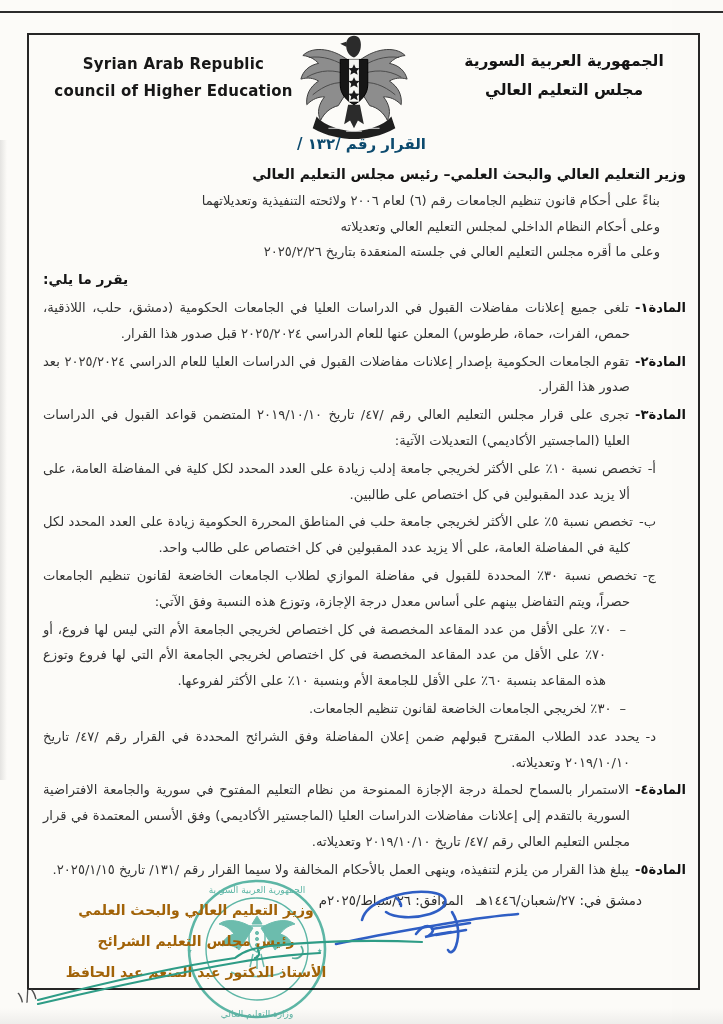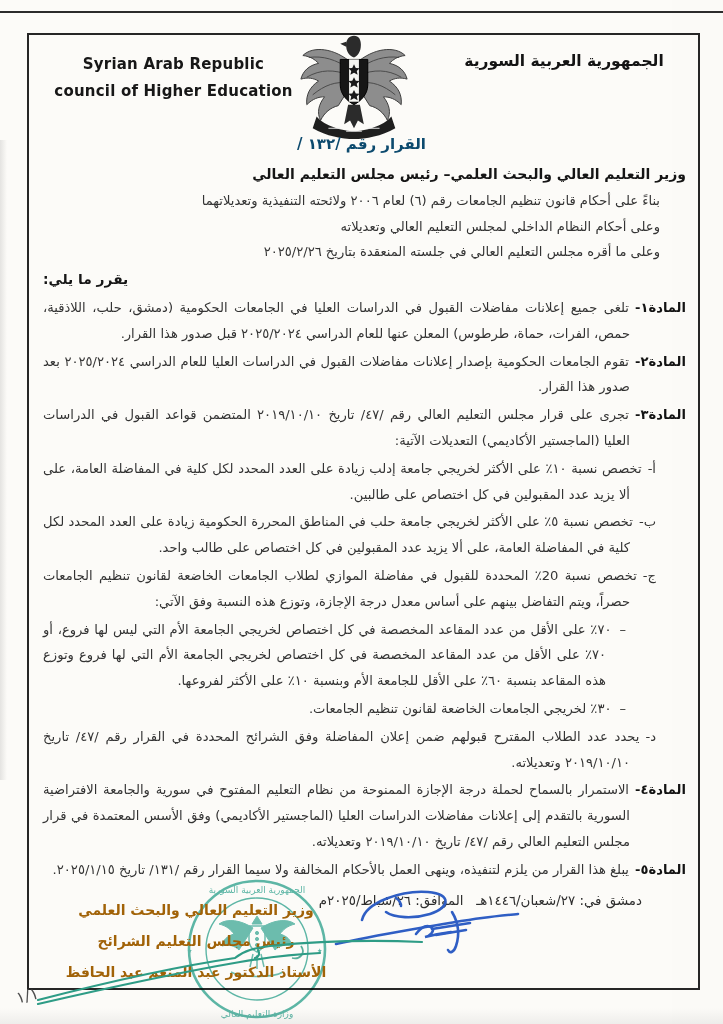--- a/index.html
+++ b/index.html
@@ -88,20 +88,21 @@
       </g>
       <path d="M54,76 L50,96 L56,92 L60,100 L64,92 L70,96 L66,76 Z" fill="#2b2b2b"></path>
       <path d="M22,88 C30,98 50,103 60,103 C70,103 90,98 98,88 L102,100 C88,108 72,111 60,111 C48,111 32,108 18,100 Z" fill="#1f1f1f"></path>
       <g stroke="#e8e8e8" stroke-width="1">
           <path d="M34,100 h12 M52,103 h16 M74,100 h12"></path>
         </g>
     </svg>
 
     <div class="hdr-ar">
       <div>الجمهورية العربية السورية</div>
+      <div>مجلس التعليم العالي</div>
     </div>
 
     <div class="decision-no">القرار رقم /١٣٢ /</div>
 
     <div class="content">
       <p class="authority">وزير التعليم العالي والبحث العلمي– رئيس مجلس التعليم العالي</p>
       <p class="preamble">بناءً على أحكام قانون تنظيم الجامعات رقم (٦) لعام ٢٠٠٦ ولائحته التنفيذية وتعديلاتهما</p>
       <p class="preamble">وعلى أحكام النظام الداخلي لمجلس التعليم العالي وتعديلاته</p>
       <p class="preamble">وعلى ما أقره مجلس التعليم العالي في جلسته المنعقدة بتاريخ ٢٠٢٥/٢/٢٦</p>
       <p class="intro">يقرر ما يلي:</p>
@@ -109,21 +110,21 @@
       <p class="article"><span class="albl">المادة١-</span><span>تلغى جميع إعلانات مفاضلات القبول في الدراسات العليا في الجامعات الحكومية (دمشق، حلب، اللاذقية، حمص، الفرات، حماة، طرطوس) المعلن عنها للعام الدراسي ٢٠٢٥/٢٠٢٤ قبل صدور هذا القرار.</span></p>
 
       <p class="article"><span class="albl">المادة٢-</span><span>تقوم الجامعات الحكومية بإصدار إعلانات مفاضلات القبول في الدراسات العليا للعام الدراسي ٢٠٢٥/٢٠٢٤ بعد صدور هذا القرار.</span></p>
 
       <p class="article"><span class="albl">المادة٣-</span><span>تجرى على قرار مجلس التعليم العالي رقم /٤٧/ تاريخ ٢٠١٩/١٠/١٠ المتضمن قواعد القبول في الدراسات العليا (الماجستير الأكاديمي) التعديلات الآتية:</span></p>
 
       <p class="sub"><span class="slbl">أ-</span><span>تخصص نسبة ١٠٪ على الأكثر لخريجي جامعة إدلب زيادة على العدد المحدد لكل كلية في المفاضلة العامة، على ألا يزيد عدد المقبولين في كل اختصاص على طالبين.</span></p>
 
       <p class="sub"><span class="slbl">ب-</span><span>تخصص نسبة ٥٪ على الأكثر لخريجي جامعة حلب في المناطق المحررة الحكومية زيادة على العدد المحدد لكل كلية في المفاضلة العامة، على ألا يزيد عدد المقبولين في كل اختصاص على طالب واحد.</span></p>
 
-      <p class="sub"><span class="slbl">ج-</span><span>تخصص نسبة 20٪ المحددة للقبول في مفاضلة الموازي لطلاب الجامعات الخاضعة لقانون تنظيم الجامعات حصراً، ويتم التفاضل بينهم على أساس معدل درجة الإجازة، وتوزع هذه النسبة وفق الآتي:</span></p>
+      <p class="sub"><span class="slbl">ج-</span><span>تخصص نسبة ٣٠٪ المحددة للقبول في مفاضلة الموازي لطلاب الجامعات الخاضعة لقانون تنظيم الجامعات حصراً، ويتم التفاضل بينهم على أساس معدل درجة الإجازة، وتوزع هذه النسبة وفق الآتي:</span></p>
 
       <p class="bullet"><span class="blt">–</span><span>٧٠٪ على الأقل من عدد المقاعد المخصصة في كل اختصاص لخريجي الجامعة الأم التي ليس لها فروع، أو ٧٠٪ على الأقل من عدد المقاعد المخصصة في كل اختصاص لخريجي الجامعة الأم التي لها فروع وتوزع هذه المقاعد بنسبة ٦٠٪ على الأقل للجامعة الأم وبنسبة ١٠٪ على الأكثر لفروعها.</span></p>
 
       <p class="bullet"><span class="blt">–</span><span>٣٠٪ لخريجي الجامعات الخاضعة لقانون تنظيم الجامعات.</span></p>
 
       <p class="sub"><span class="slbl">د-</span><span>يحدد عدد الطلاب المقترح قبولهم ضمن إعلان المفاضلة وفق الشرائح المحددة في القرار رقم /٤٧/ تاريخ ٢٠١٩/١٠/١٠ وتعديلاته.</span></p>
 
       <p class="article"><span class="albl">المادة٤-</span><span>الاستمرار بالسماح لحملة درجة الإجازة الممنوحة من نظام التعليم المفتوح في سورية والجامعة الافتراضية السورية بالتقدم إلى إعلانات مفاضلات الدراسات العليا (الماجستير الأكاديمي) وفق الأسس المعتمدة في قرار مجلس التعليم العالي رقم /٤٧/ تاريخ ٢٠١٩/١٠/١٠ وتعديلاته.</span></p>
 
       <p class="article"><span class="albl">المادة٥-</span><span>يبلغ هذا القرار من يلزم لتنفيذه، وينهى العمل بالأحكام المخالفة ولا سيما القرار رقم /١٣١/ تاريخ ٢٠٢٥/١/١٥.</span></p>

